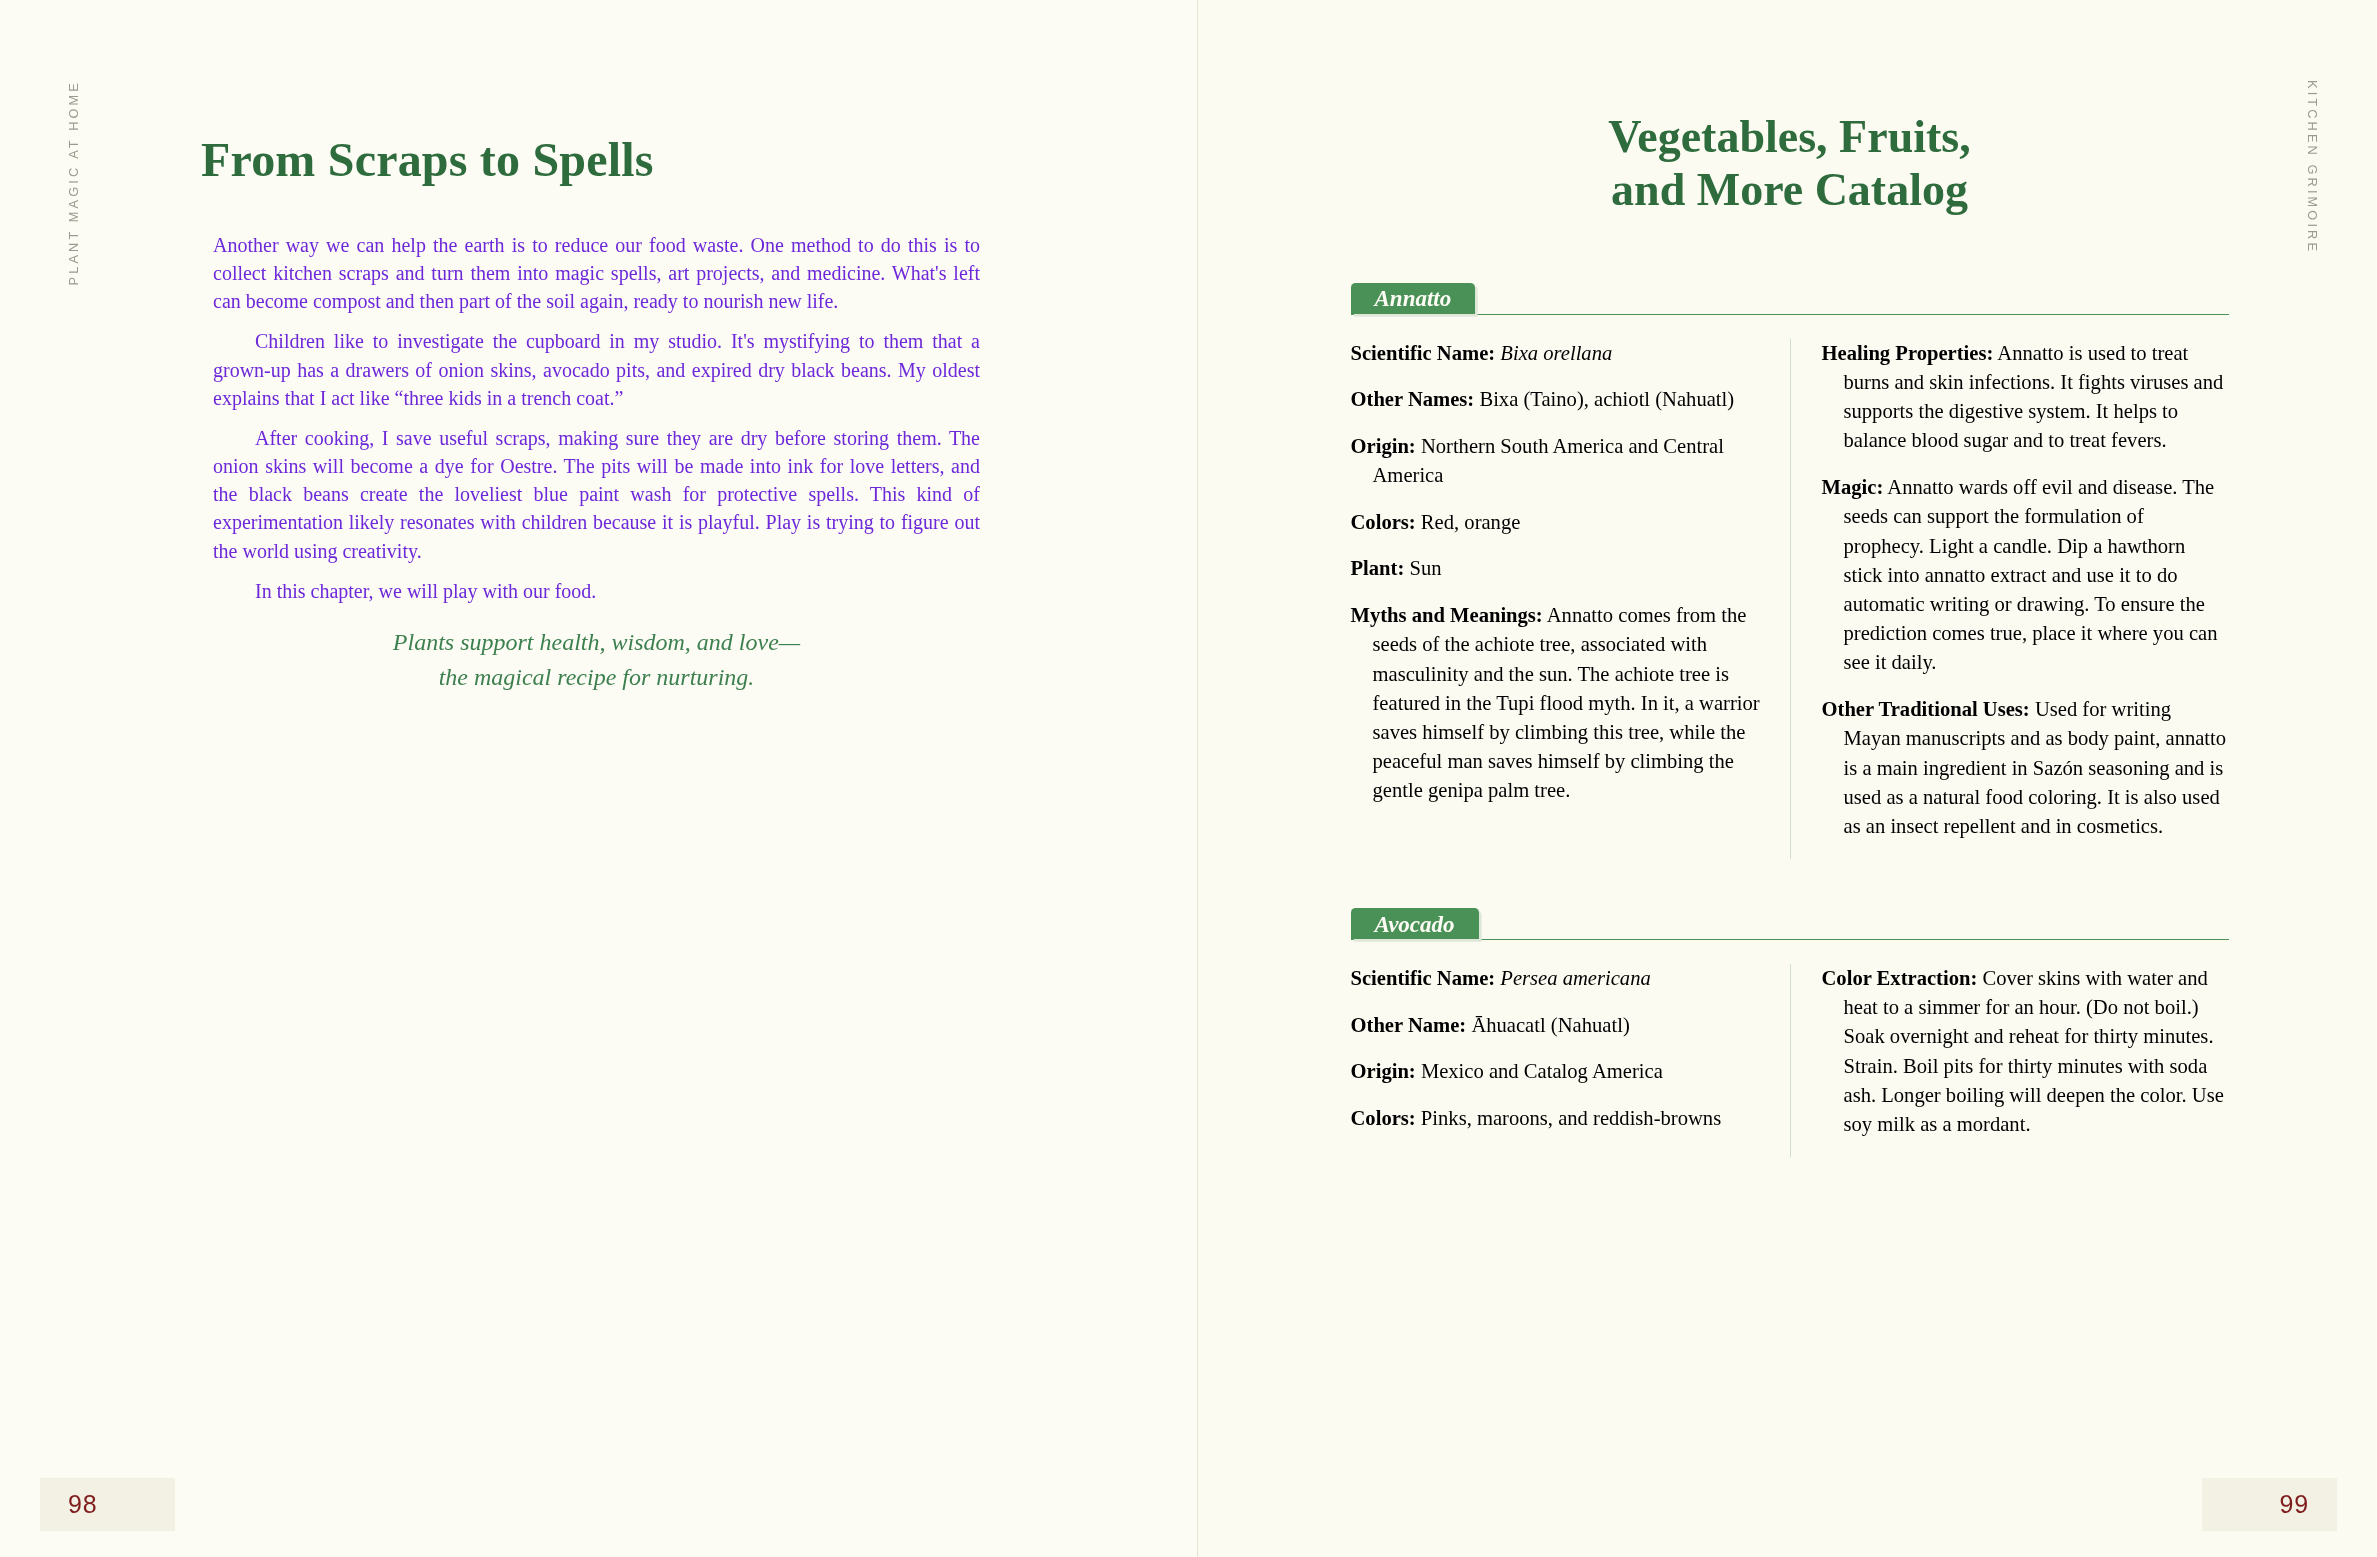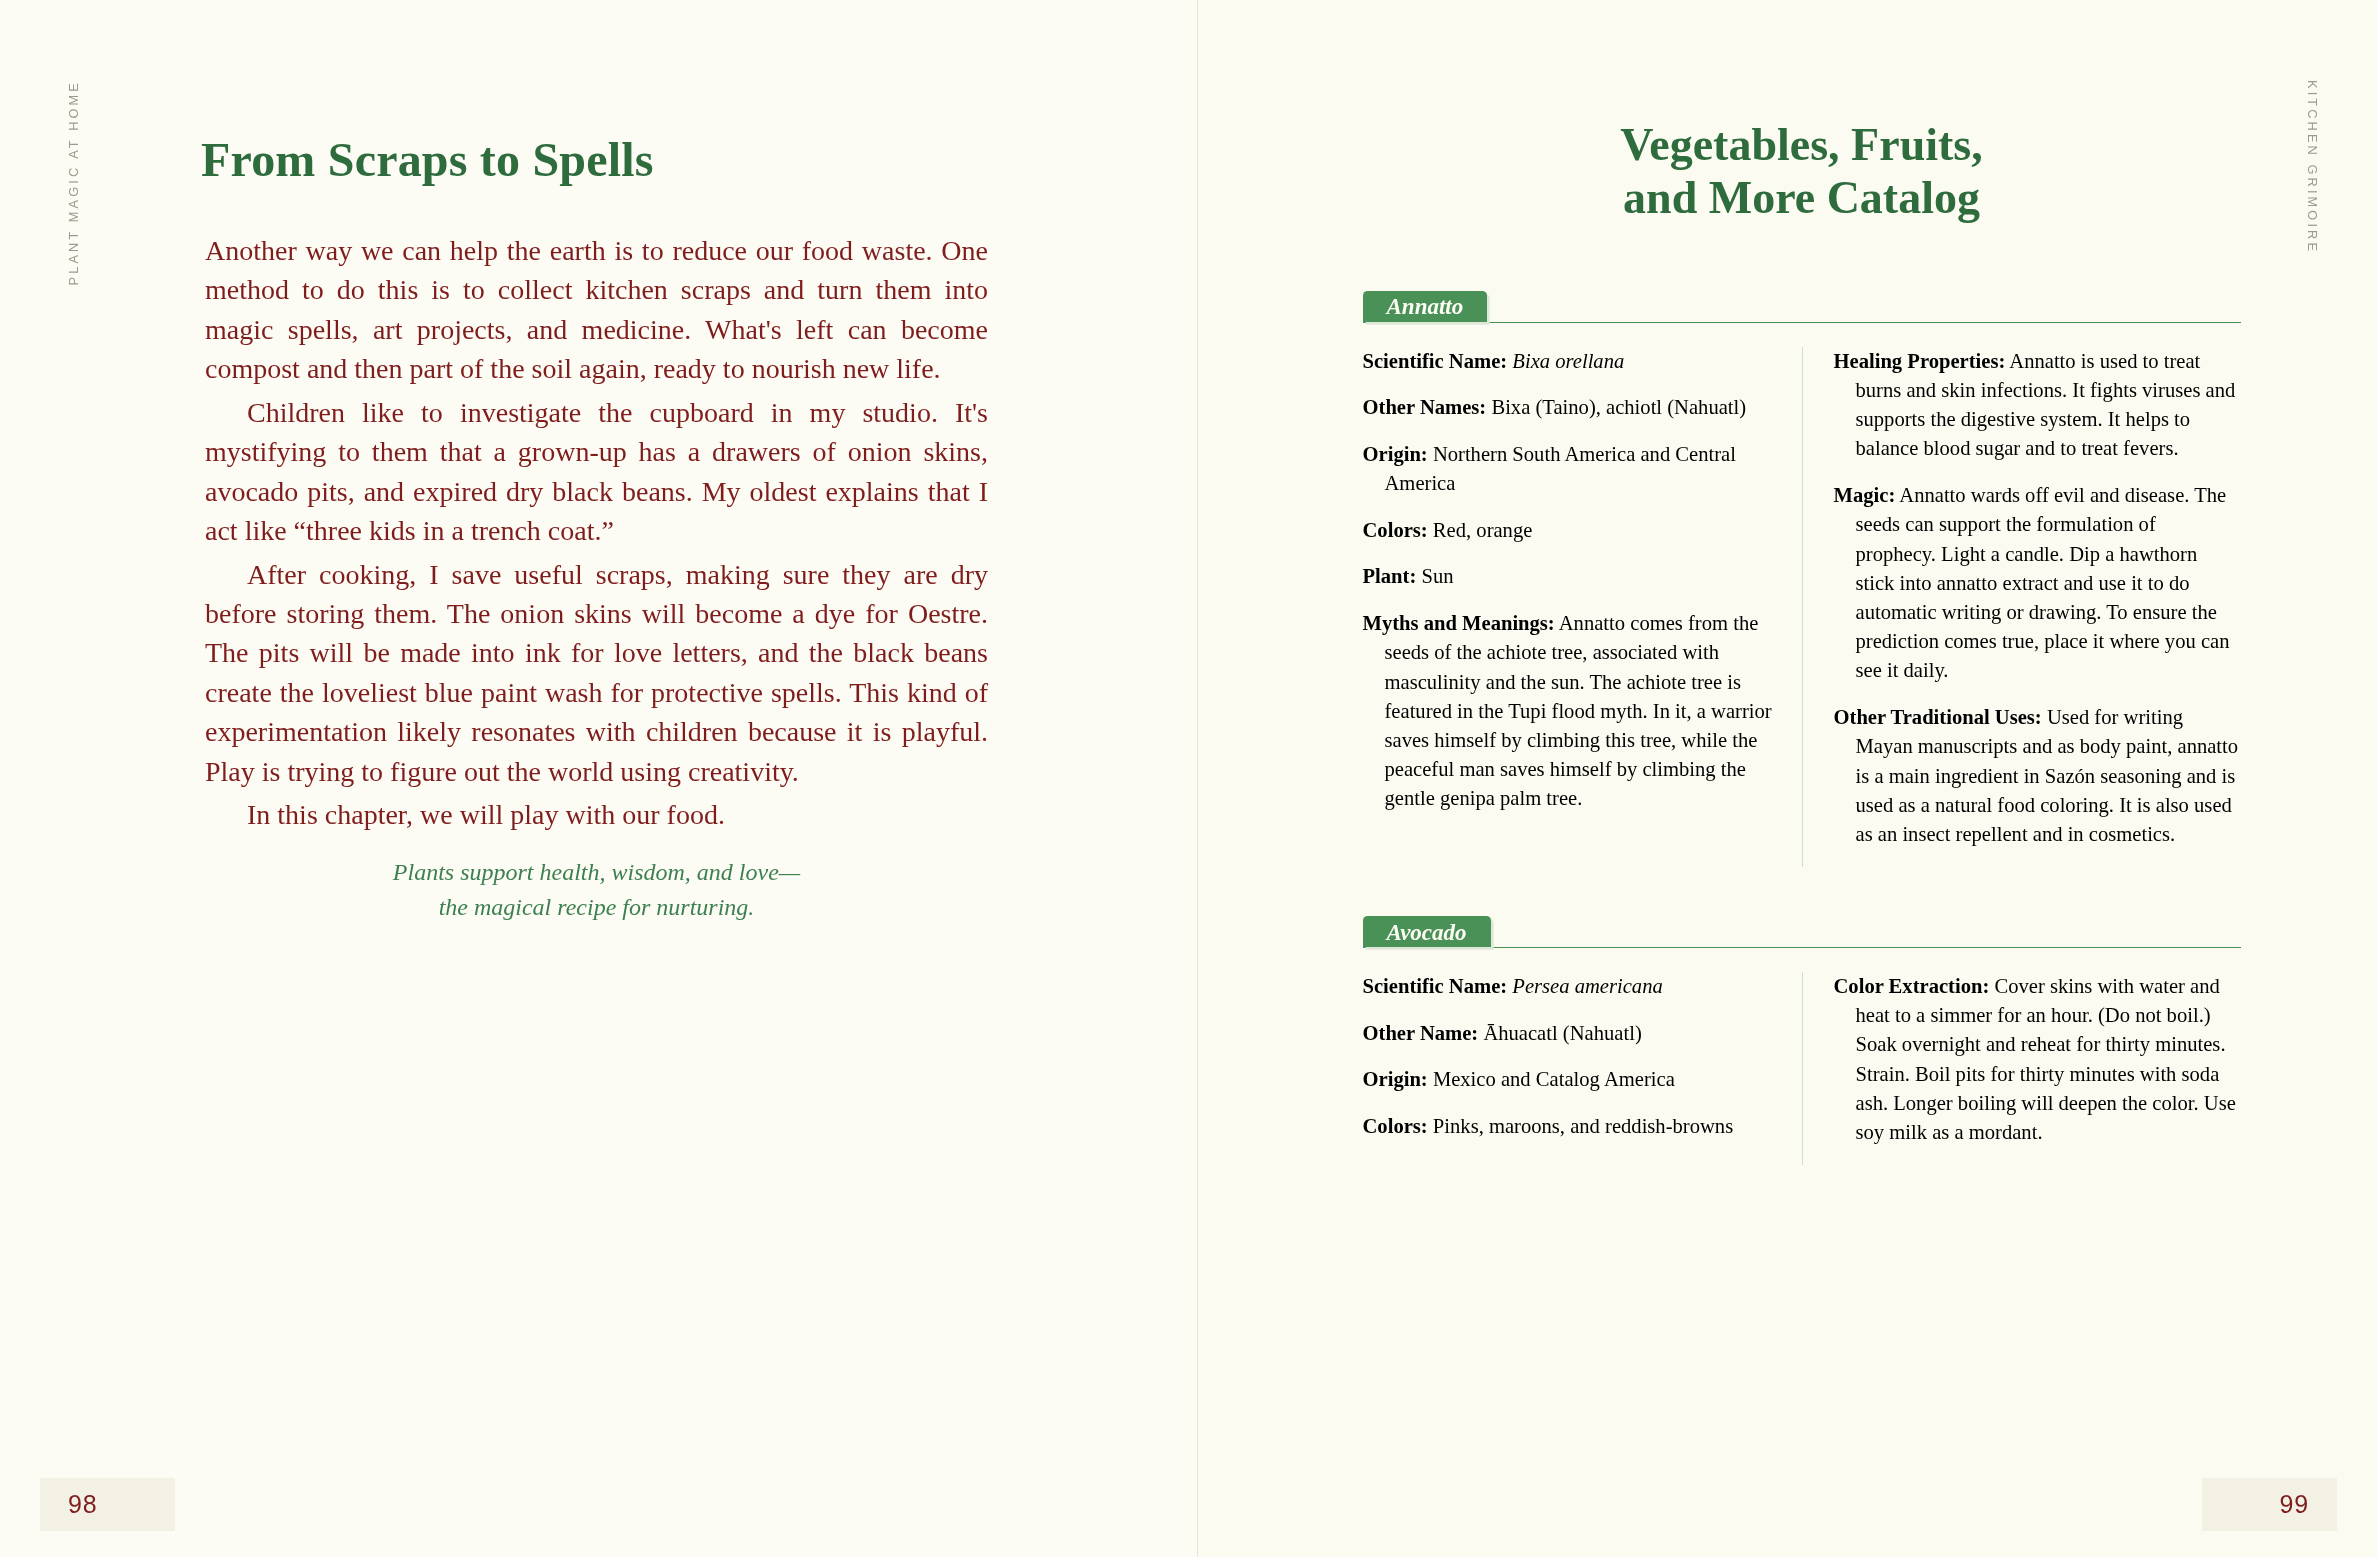--- a/index.html
+++ b/index.html
@@ -72,24 +72,24 @@
     font-family: "Liberation Serif", serif;
     font-weight: bold;
     font-size: 48px;
     line-height: 1.12;
     color: #2e6b3d;
     text-align: left;
     margin: 0 0 44px 0;
     letter-spacing: 0.2px;
   }
   p.body-par {
-    font-size: 28px;
+    font-size: 20px;
     line-height: 1.41;
-    color: #7f1d1d;
-    margin: 4px;
+    color: #6d28d9;
+    margin: 12px;
     text-align: justify;
     text-justify: inter-word;
   }
   p.body-par + p.body-par {
     text-indent: 42px;
   }
   .pull-quote {
     margin-top: 20px;
     text-align: center;
     color: #3d8050;
@@ -114,24 +114,23 @@
     background: #f2f1e4;
   }
   .folio-left { left: 68px; }
   .folio-box-left { left: 40px; }
   .folio-right { right: 68px; }
   .folio-box-right { right: 40px; }
 
   
   .right-content {
     position: absolute;
-    left: 165px;
+    left: 153px;
     top: 110px;
     width: 878px;
-    margin-top: 8px;
   }
   h1.catalog-title {
     font-family: "Liberation Serif", serif;
     font-weight: bold;
     font-size: 46px;
     line-height: 1.16;
     color: #2e6b3d;
     text-align: center;
     margin: 0 0 66px 0;
   }

